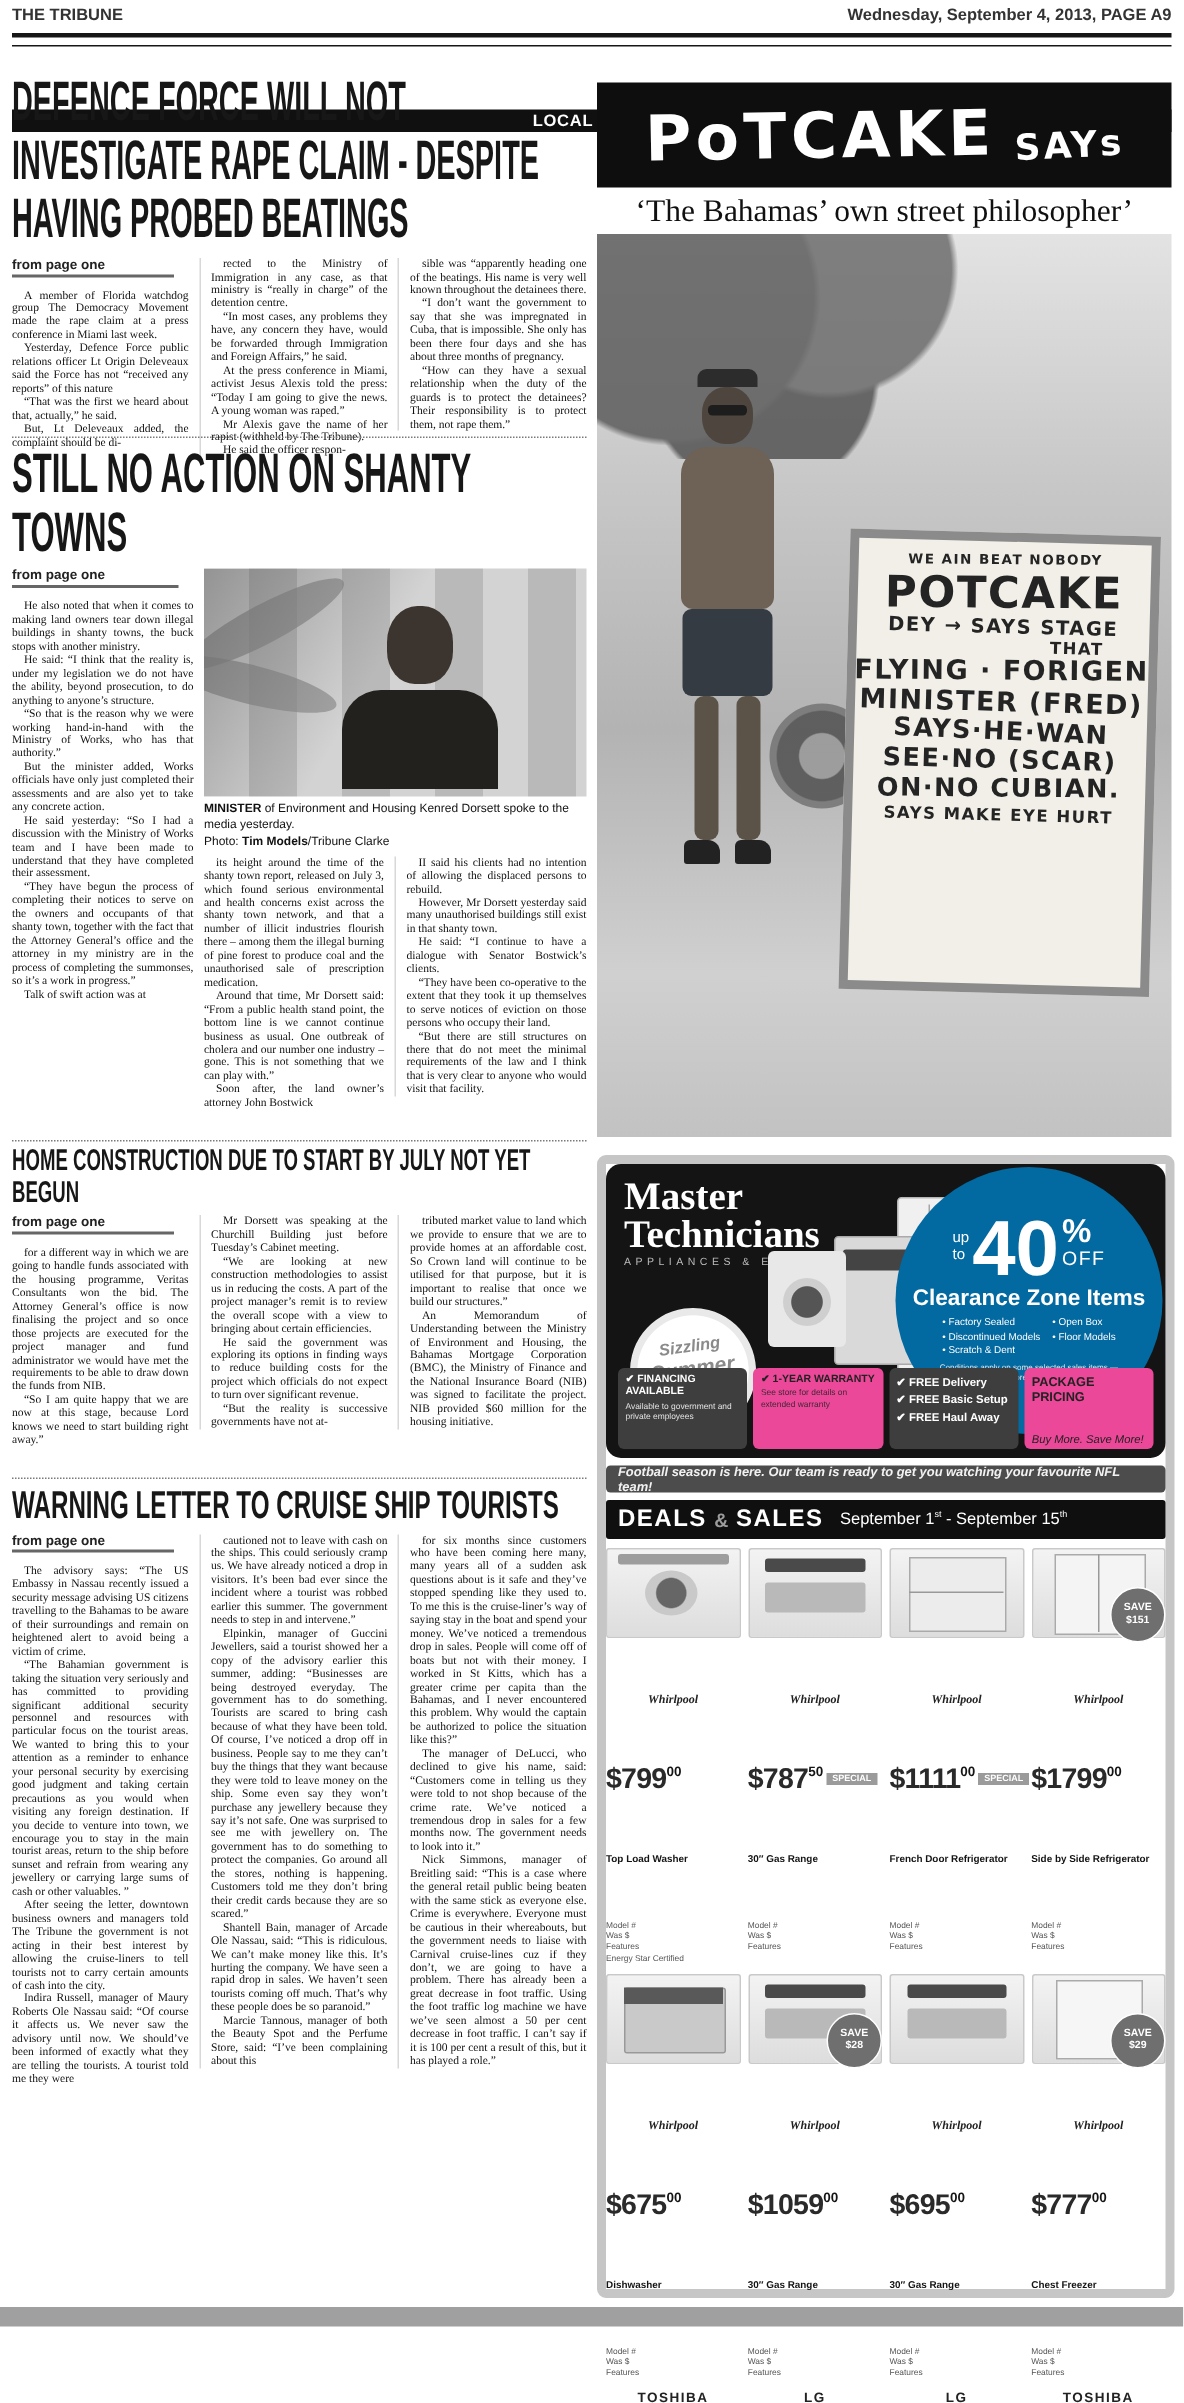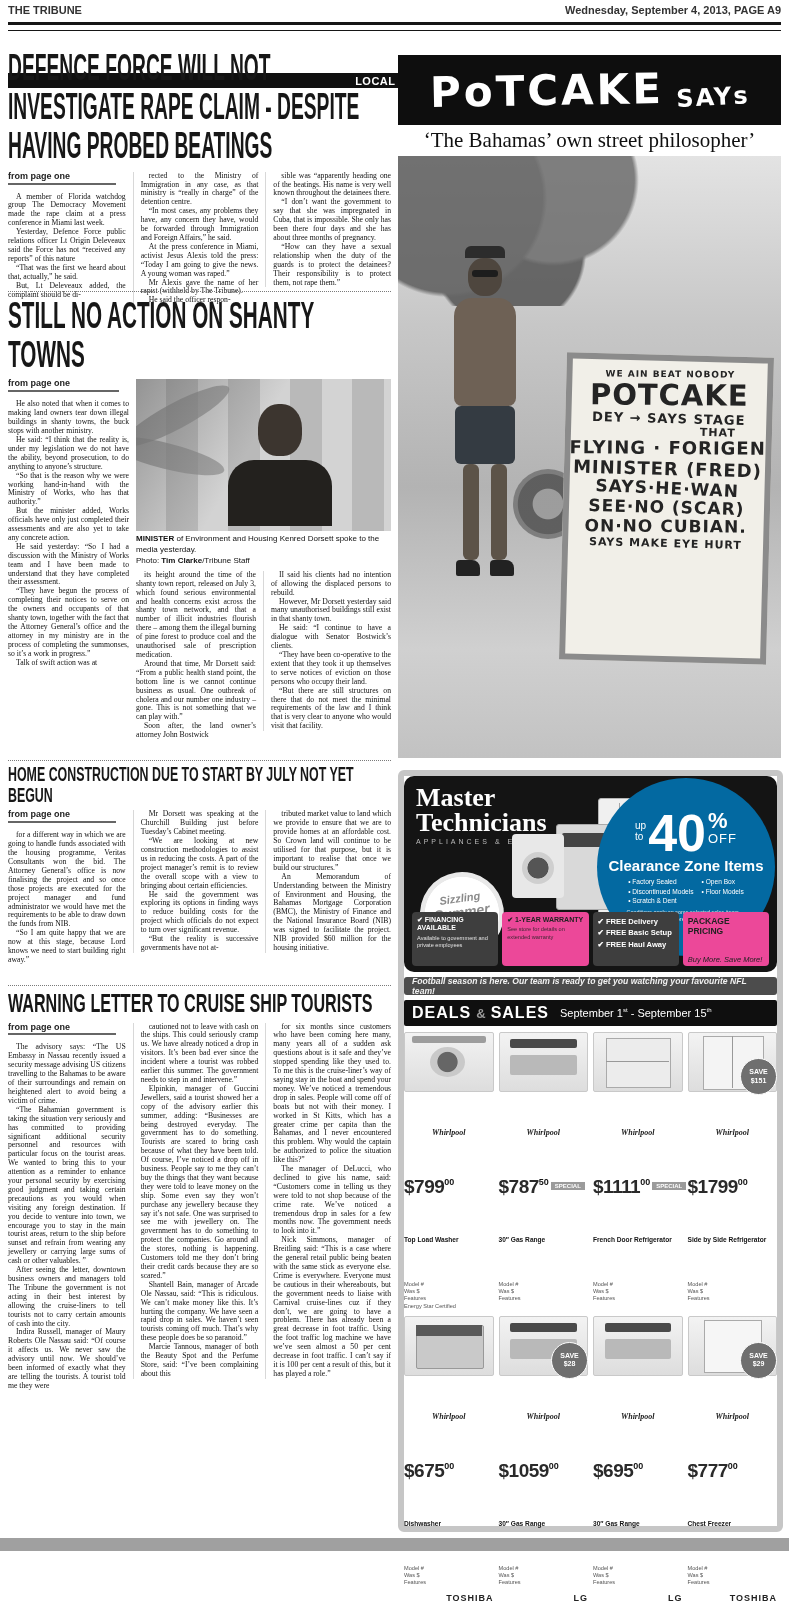--- a/index.html
+++ b/index.html
@@ -132,21 +132,21 @@
   .dealsbar{height:26px;background:#0f0f0f;color:#fff;margin-top:5px;border-radius:2px;
             display:flex;align-items:center;padding:0 8px;gap:5px;}
   .db-b{font-size:16px;font-weight:bold;letter-spacing:1px;}
   .db-amp{font-size:13px;color:#9b9b9b;font-weight:bold;}
   .db-dates{font-size:11px;margin-left:6px;}
   .db-dates sup{font-size:6px;}
   .grid{display:grid;grid-template-columns:repeat(4,1fr);gap:5px;margin-top:6px;}
   .card{position:relative;display:flex;flex-direction:column;min-width:0;gap:36px;}
   .brand{order:2;text-align:center;font-size:8px;height:10px;line-height:10px;color:#222;}
   .b-whirlpool{font-family:"Liberation Serif",serif;font-style:italic;font-weight:bold;}
-  .b-toshiba,.b-lg{font-weight:bold;letter-spacing:1px;font-size:9px;text-align:right;}
+  .b-toshiba,.b-lg{font-weight:bold;letter-spacing:1px;font-size:9px;}
   .card.tv .brand{order:0;margin-bottom:2px;}
   .pimg{order:1;position:relative;height:58px;background:linear-gradient(#f3f3f3,#ddd);border:1px solid #c9c9c9;border-radius:2px;}
   .pimg.washer::after{content:"";position:absolute;left:28%;top:24%;width:40%;height:52%;border-radius:50%;
         background:radial-gradient(circle,#666 0 42%,#c9c9c9 46% 100%);}
   .pimg.washer::before{content:"";position:absolute;left:8%;top:6%;width:84%;height:12%;background:#9d9d9d;border-radius:2px;}
   .pimg.range::after{content:"";position:absolute;left:12%;top:10%;width:76%;height:16%;background:#4a4a4a;border-radius:2px;}
   .pimg.range::before{content:"";position:absolute;left:12%;top:38%;width:76%;height:34%;background:#b9b9b9;border-radius:2px;}
   .pimg.fridge-fd::after{content:"";position:absolute;left:14%;top:8%;width:72%;height:84%;background:#ececec;border:1px solid #aaa;}
   .pimg.fridge-fd::before{content:"";position:absolute;left:14%;top:48%;width:72%;height:1px;background:#999;z-index:1;}
   .pimg.fridge-sbs::after{content:"";position:absolute;left:16%;top:6%;width:68%;height:88%;background:#f4f4f4;border:1px solid #aaa;}
@@ -270,21 +270,21 @@
           <div class="leaf" style="left:-20px;top:24px;transform:rotate(-28deg);"></div>
           <div class="leaf" style="left:-30px;top:64px;transform:rotate(14deg);"></div>
           <div class="mshade"></div>
           <div class="mperson">
             <div class="mhead"></div>
             <div class="mbody"></div>
           </div>
         </div>
         <div class="cap">
           <span><b>MINISTER</b><span> of Environment and Housing Kenred Dorsett spoke to the media yesterday.</span></span>
-          <span><span>Photo: </span><b>Tim Clarke</b><span>/Tribune Staff</span></span>
+          <span><span>Photo: </span><b>Tim Models</b><span>/Tribune Clarke</span></span>
         </div>
         <div class="cols">
           <div class="col">
               <p>its height around the time of the shanty town report, released on July 3, which found serious environmental and health concerns exist across the shanty town network, and that a number of illicit industries flourish there – among them the illegal burning of pine forest to produce coal and the unauthorised sale of prescription medication.</p>
               <p>Around that time, Mr Dorsett said: “From a public health stand point, the bottom line is we cannot continue business as usual. One outbreak of cholera and our number one industry – gone. This is not something that we can play with.”</p>
               <p>Soon after, the land owner’s attorney John Bostwick</p>
             </div>
           <div class="col">
               <p>II said his clients had no intention of allowing the displaced persons to rebuild.</p>
               <p>However, Mr Dorsett yesterday said many unauthorised buildings still exist in that shanty town.</p>

